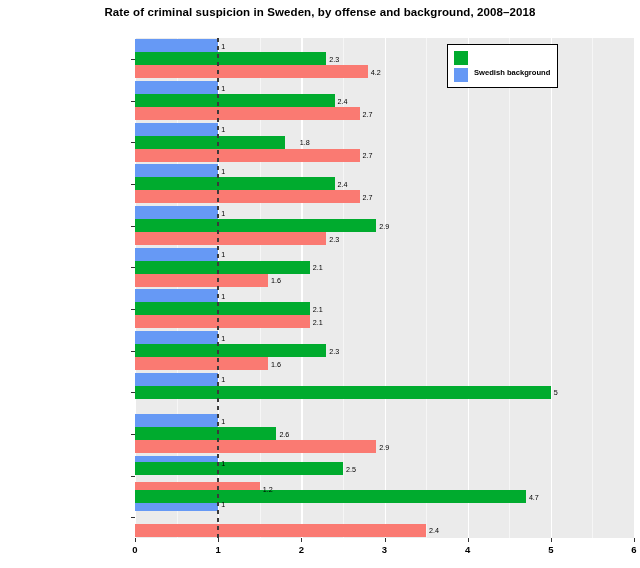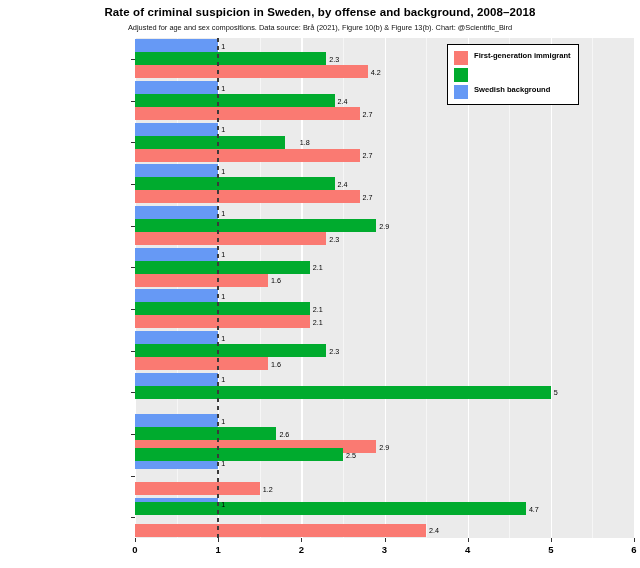--- a/index.html
+++ b/index.html
@@ -161,21 +161,20 @@
     white-space: pre-line;
     padding-top: 2px;
   }
 </style>
 </head>
 <body>
 
 <div id="chart-root">
 
   <div class="title">Rate of criminal suspicion in Sweden, by offense and background, 2008–2018</div>
-  <div class="subtitle">Adjusted for age and sex compositions. Data source: Brå (2021), Figure 10(b) &amp; Figure 13(b).  Chart: @Scientific_Bird</div>
 
   <div class="panel" id="panel">
       <div class="gridline major" style="left: 0px;"></div>
       <div class="gridline" style="left: 41.5833px; opacity: 0.55;"></div>
       <div class="gridline major" style="left: 83.1667px;"></div>
       <div class="gridline" style="left: 124.75px; opacity: 0.55;"></div>
       <div class="gridline major" style="left: 166.333px;"></div>
       <div class="gridline" style="left: 207.917px; opacity: 0.55;"></div>
       <div class="gridline major" style="left: 249.5px;"></div>
       <div class="gridline" style="left: 291.083px; opacity: 0.55;"></div>
@@ -296,33 +295,33 @@
         <div class="bar-label" style="left: 141.383px;">2.6</div>
       </div>
       <div class="bar-row" style="top: 402.333px; width: 100%;">
         <div class="bar first" style="width: 241.183px;"></div>
         <div class="bar-label" style="left: 241.183px;">2.9</div>
       </div>
       <div class="bar-row" style="top: 418px; width: 100%;">
         <div class="bar swedish" style="width: 83.1667px;"></div>
         <div class="bar-label" style="left: 83.1667px;">1</div>
       </div>
-      <div class="bar-row" style="top: 410px; width: 100%;">
+      <div class="bar-row" style="top: 424px; width: 100%;">
         <div class="bar second" style="width: 207.917px;"></div>
         <div class="bar-label" style="left: 207.917px;">2.5</div>
       </div>
       <div class="bar-row" style="top: 444px; width: 100%;">
         <div class="bar first" style="width: 124.75px;"></div>
         <div class="bar-label" style="left: 124.75px;">1.2</div>
       </div>
       <div class="bar-row" style="top: 459.667px; width: 100%;">
         <div class="bar swedish" style="width: 83.1667px;"></div>
         <div class="bar-label" style="left: 83.1667px;">1</div>
       </div>
-      <div class="bar-row" style="top: 464px; width: 100%; border-radius: 6px;">
+      <div class="bar-row" style="top: 452px; width: 100%; border-radius: 6px;">
         <div class="bar second" style="width: 390.883px;"></div>
         <div class="bar-label" style="left: 390.883px;">4.7</div>
       </div>
       <div class="bar-row" style="top: 485.667px; width: 100%;">
         <div class="bar first" style="width: 291.083px;"></div>
         <div class="bar-label" style="left: 291.083px;">2.4</div>
       </div>
       <div class="refline" style="left: 82.1667px;"></div>
     </div>
 
@@ -352,24 +351,20 @@
       <div class="xtick" style="left: 467.667px;"></div>
       <div class="xlabel" style="left: 467.667px;">4</div>
       <div class="xtick" style="left: 550.833px;"></div>
       <div class="xlabel" style="left: 550.833px;">5</div>
       <div class="xtick" style="left: 634px;"></div>
       <div class="xlabel" style="left: 634px;">6</div>
     </div>
 
   <div class="legend">
     <div class="legend-item">
-      <span class="legend-swatch first"></span>
-      <span class="legend-text">First-generation immigrant</span>
-    </div>
-    <div class="legend-item">
       <span class="legend-swatch second"></span>
     </div>
     <div class="legend-item">
       <span class="legend-swatch swedish"></span>
       <span class="legend-text">Swedish background</span>
     </div>
   </div>
 
 </div>
 

